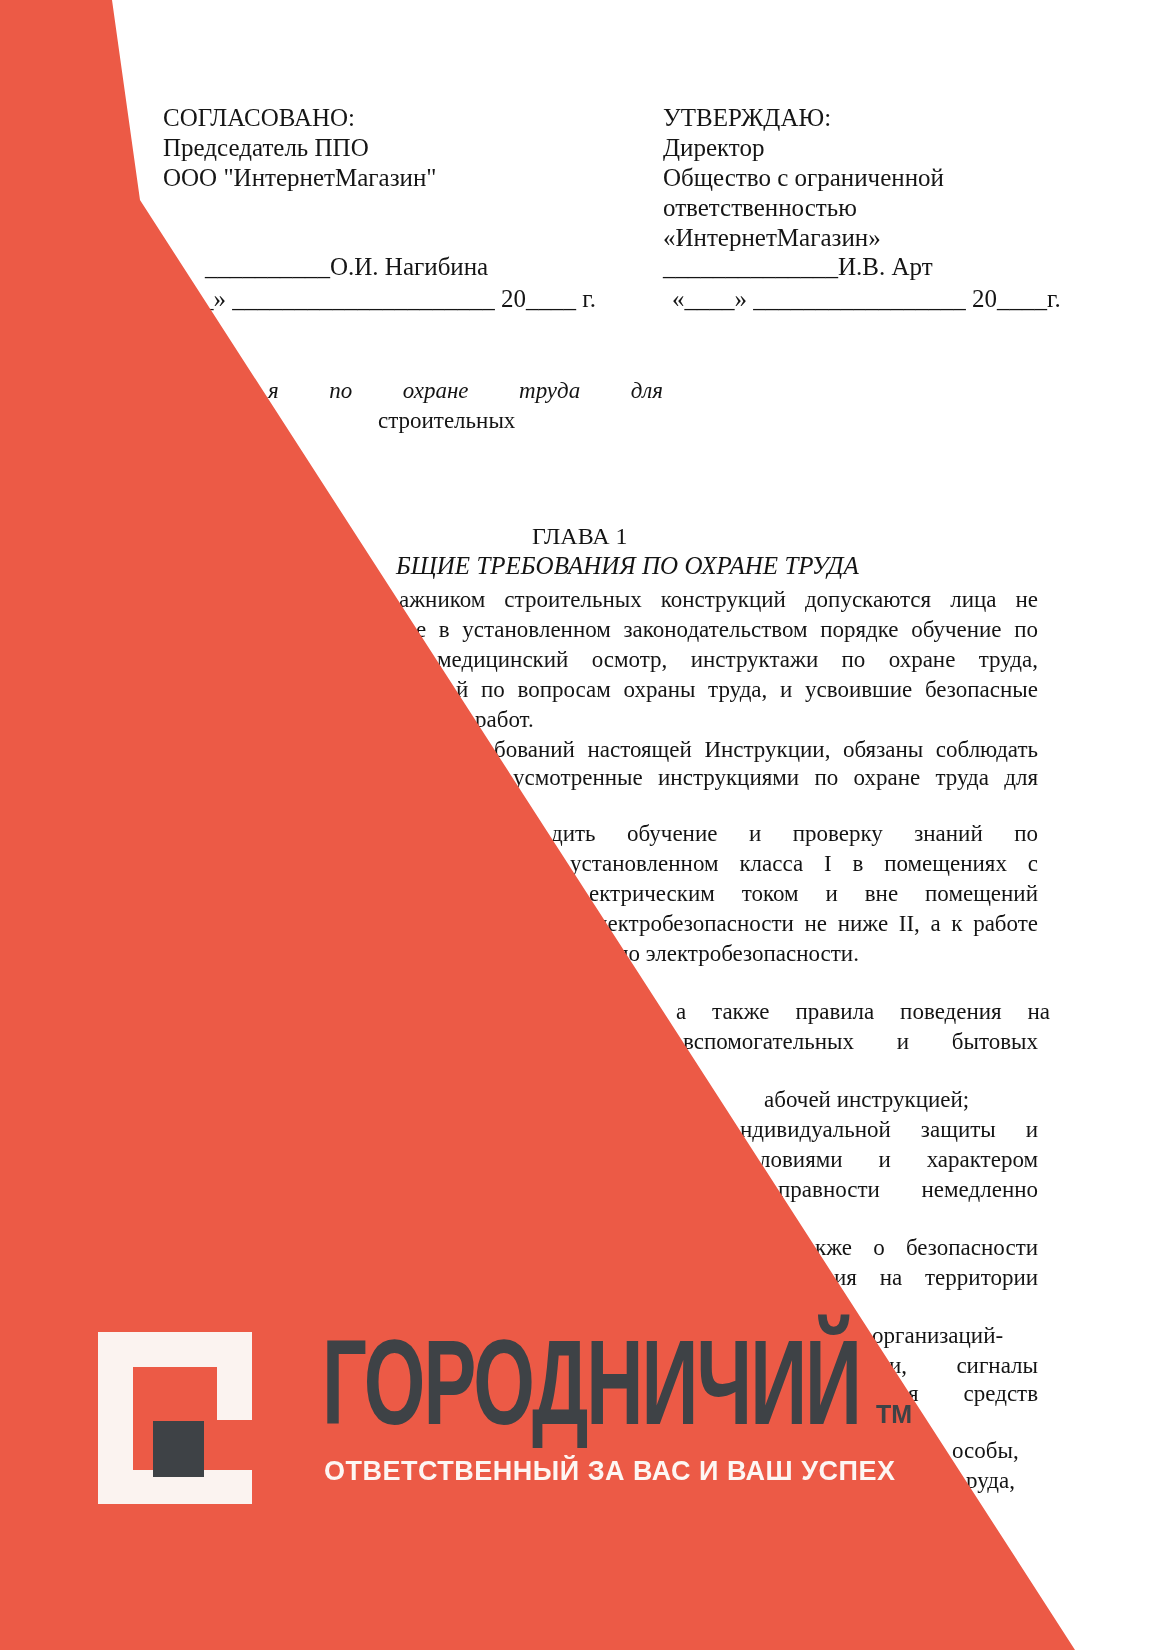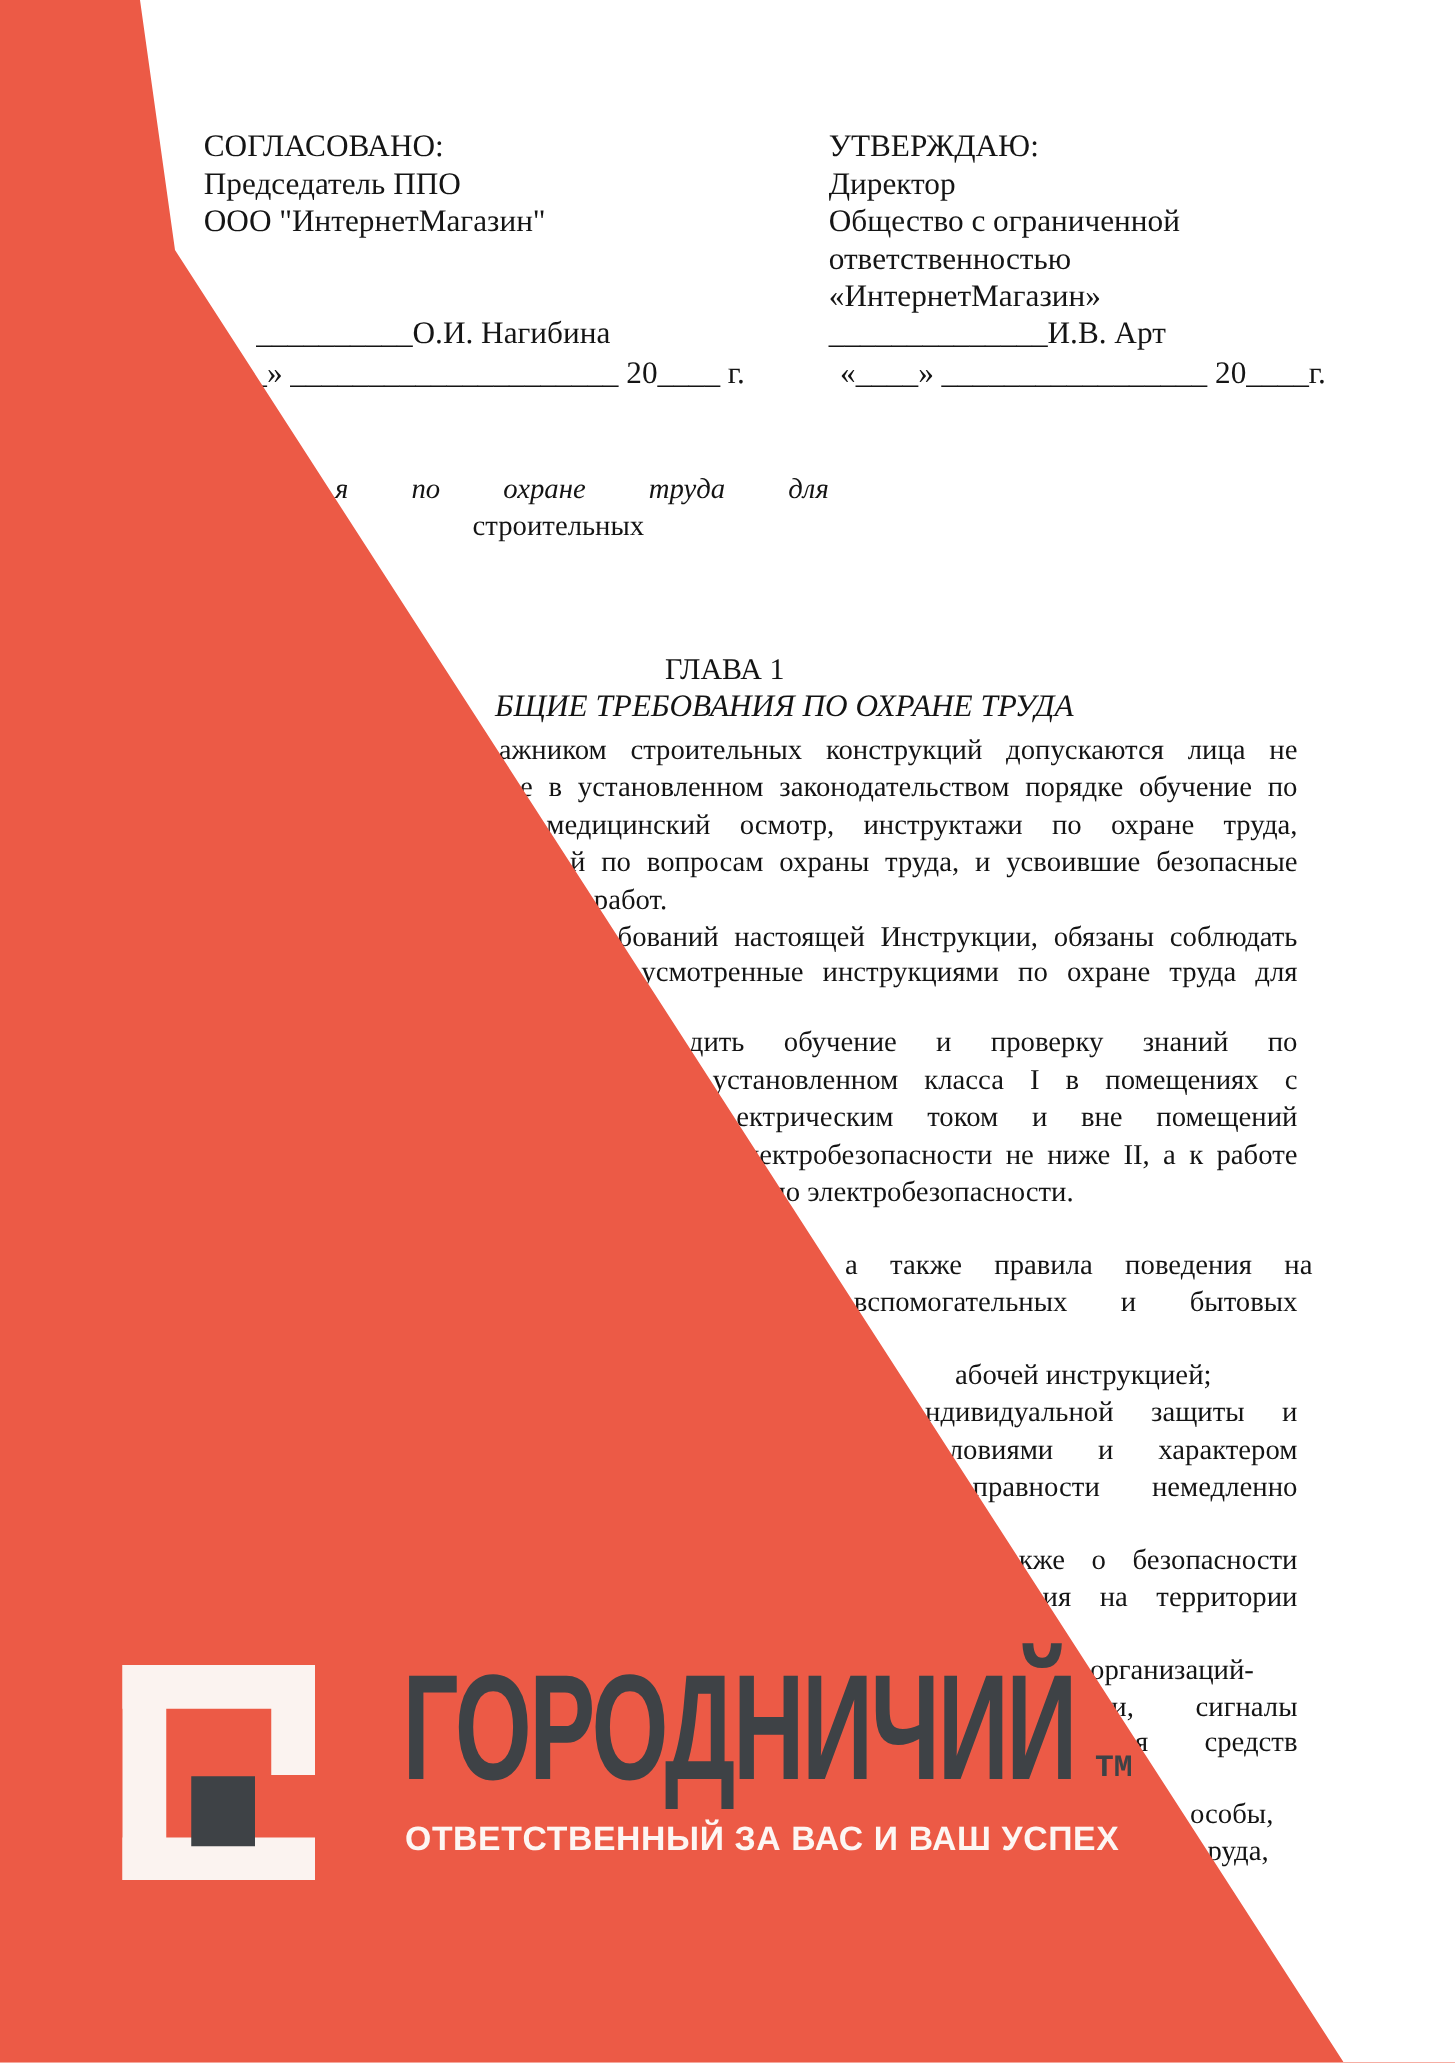--- a/index.html
+++ b/index.html
@@ -28,21 +28,21 @@
   .mark-bar{background:#fbf3f0;}
   .mark-eye{background:#3e4246;}
   #brand-wordmark{
     left:322px;top:1322px;
     font-family:"Liberation Sans", sans-serif;font-weight:700;
     font-size:120px;line-height:120px;letter-spacing:-3px;color:#3e4246;
     transform:scaleX(0.66);transform-origin:left top;white-space:pre;
   }
   #trademark{
     left:876px;top:1400px;
-    font-family:Liberation Mono, monospace;font-weight:700;
+    font-family:Liberation Sans, sans-serif;font-weight:700;
     font-size:25px;color:#3e4246;white-space:pre;
   }
   #brand-tagline{
     left:324px;top:1456px;
     font-family:"Liberation Sans", sans-serif;font-weight:700;
     font-size:27px;letter-spacing:0.5px;color:#fdf6f3;white-space:pre;
   }
 </style>
 </head>
 <body>

